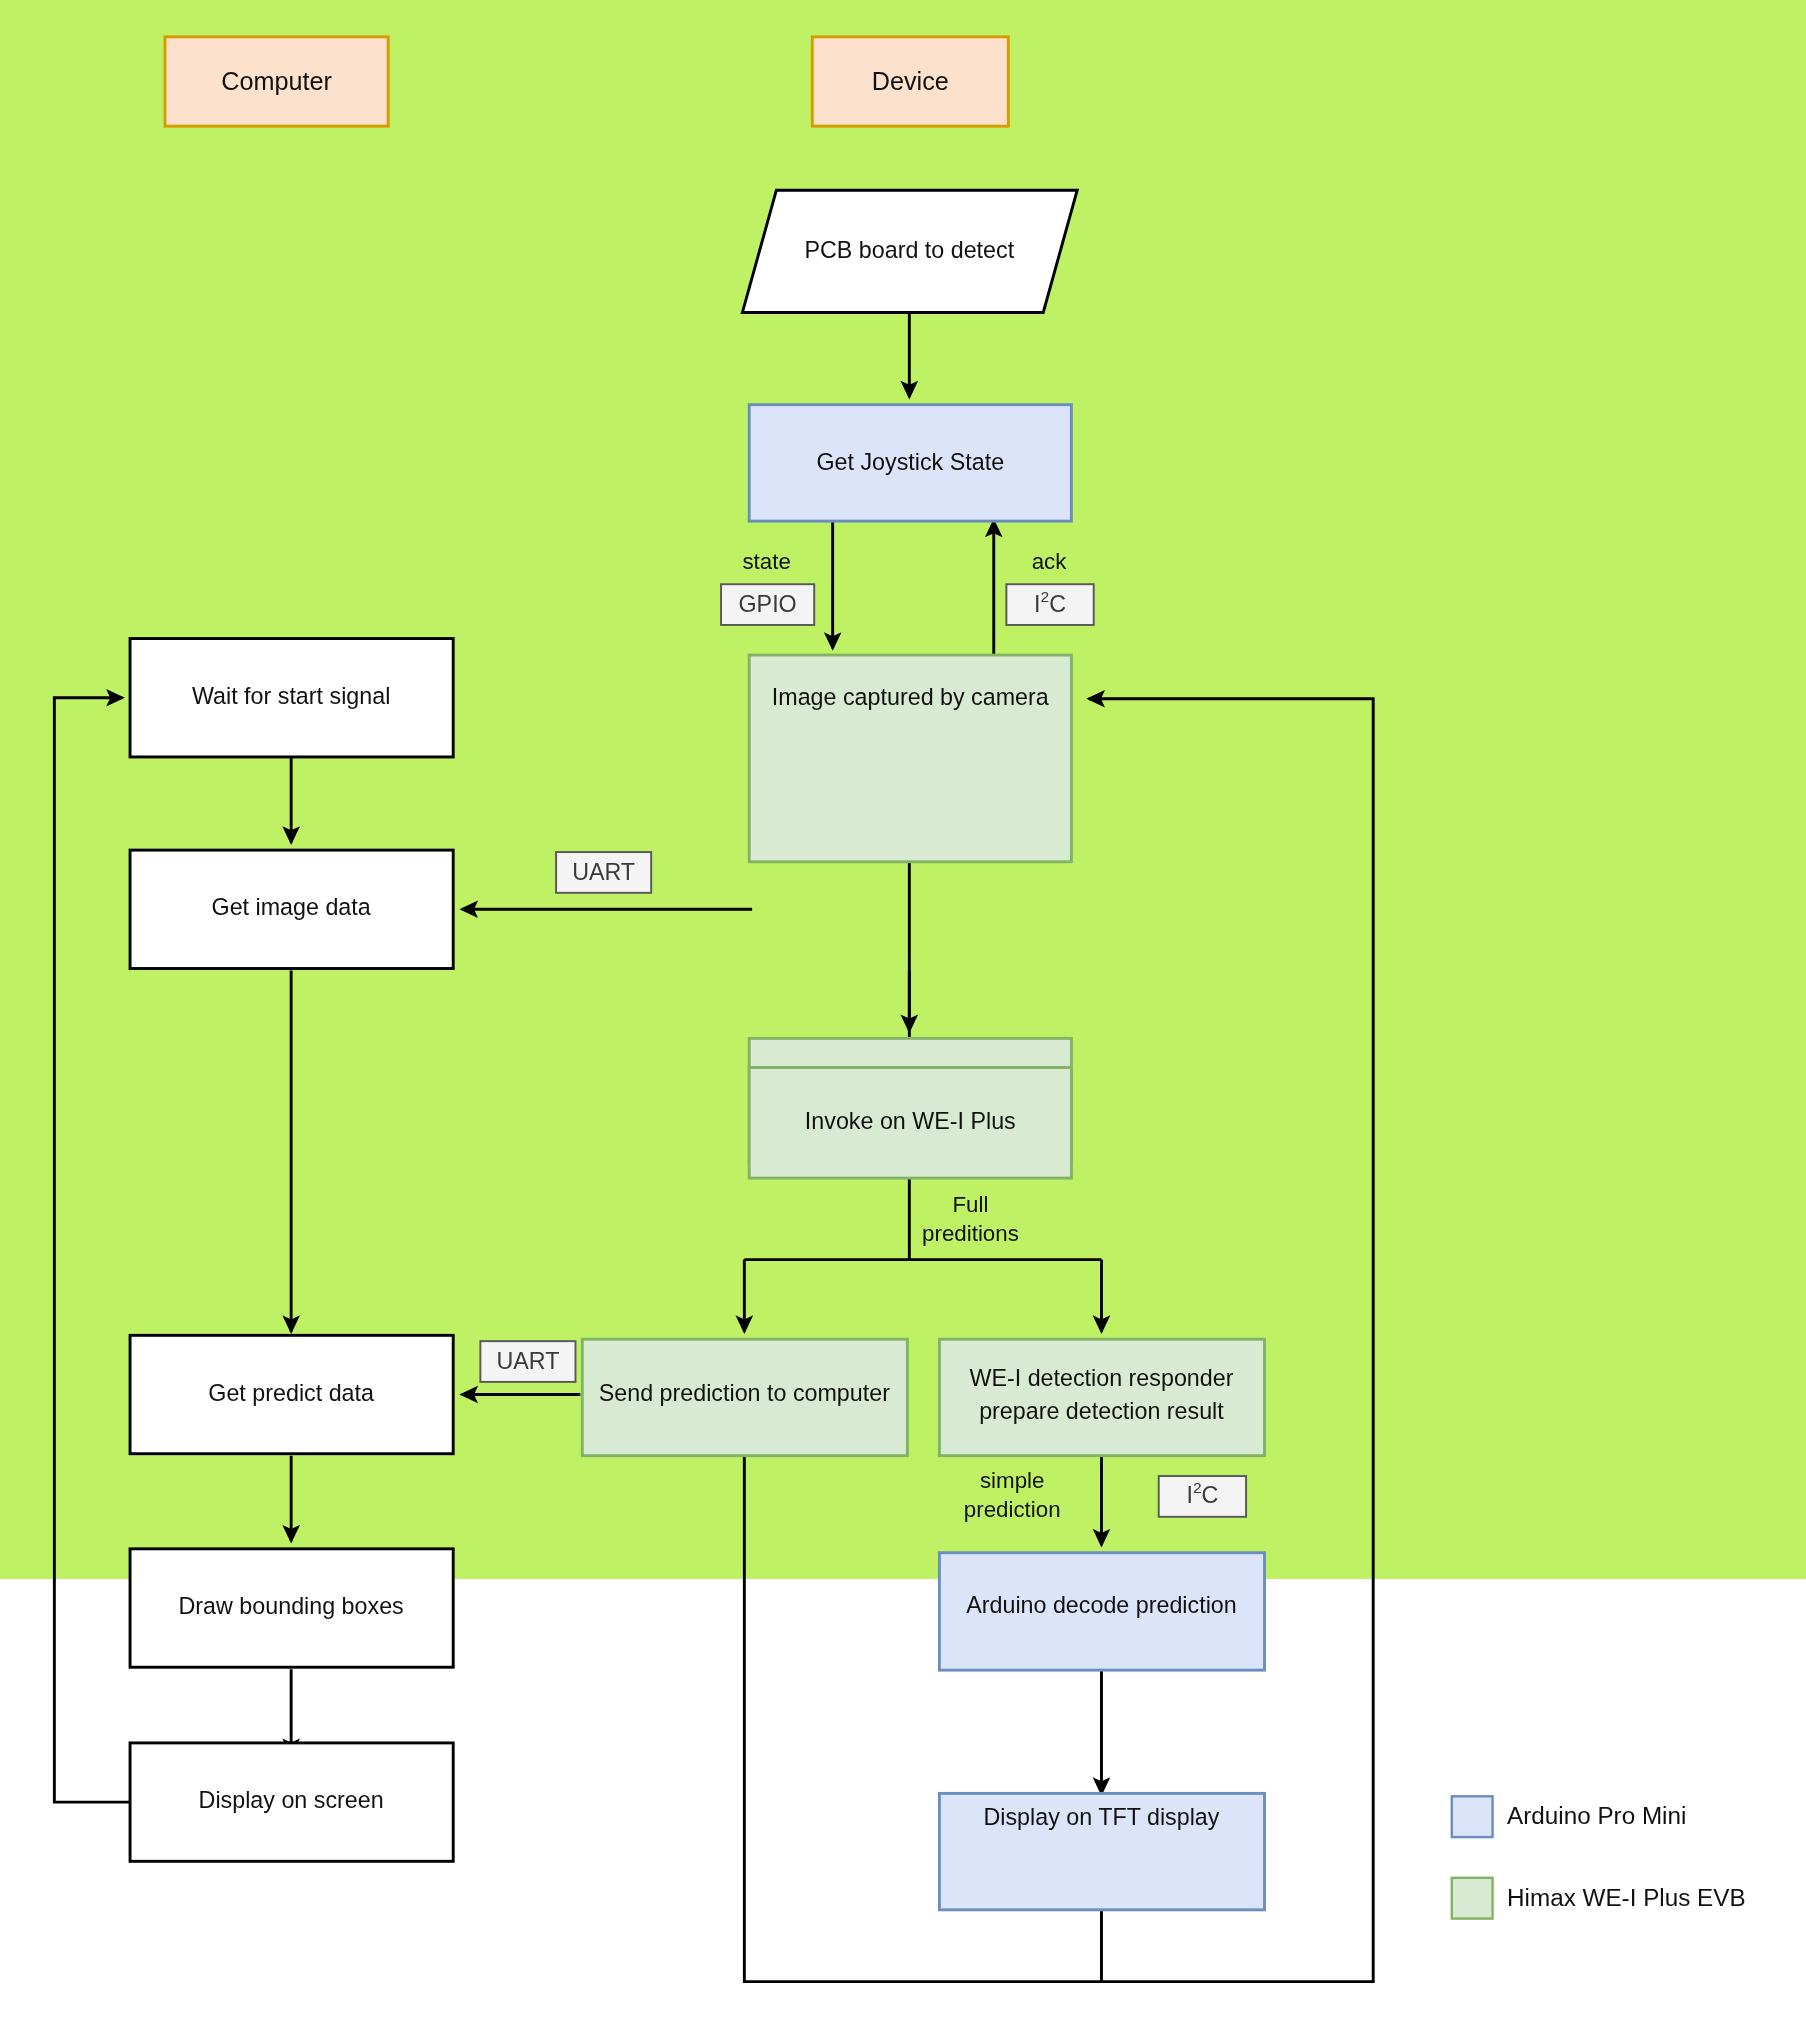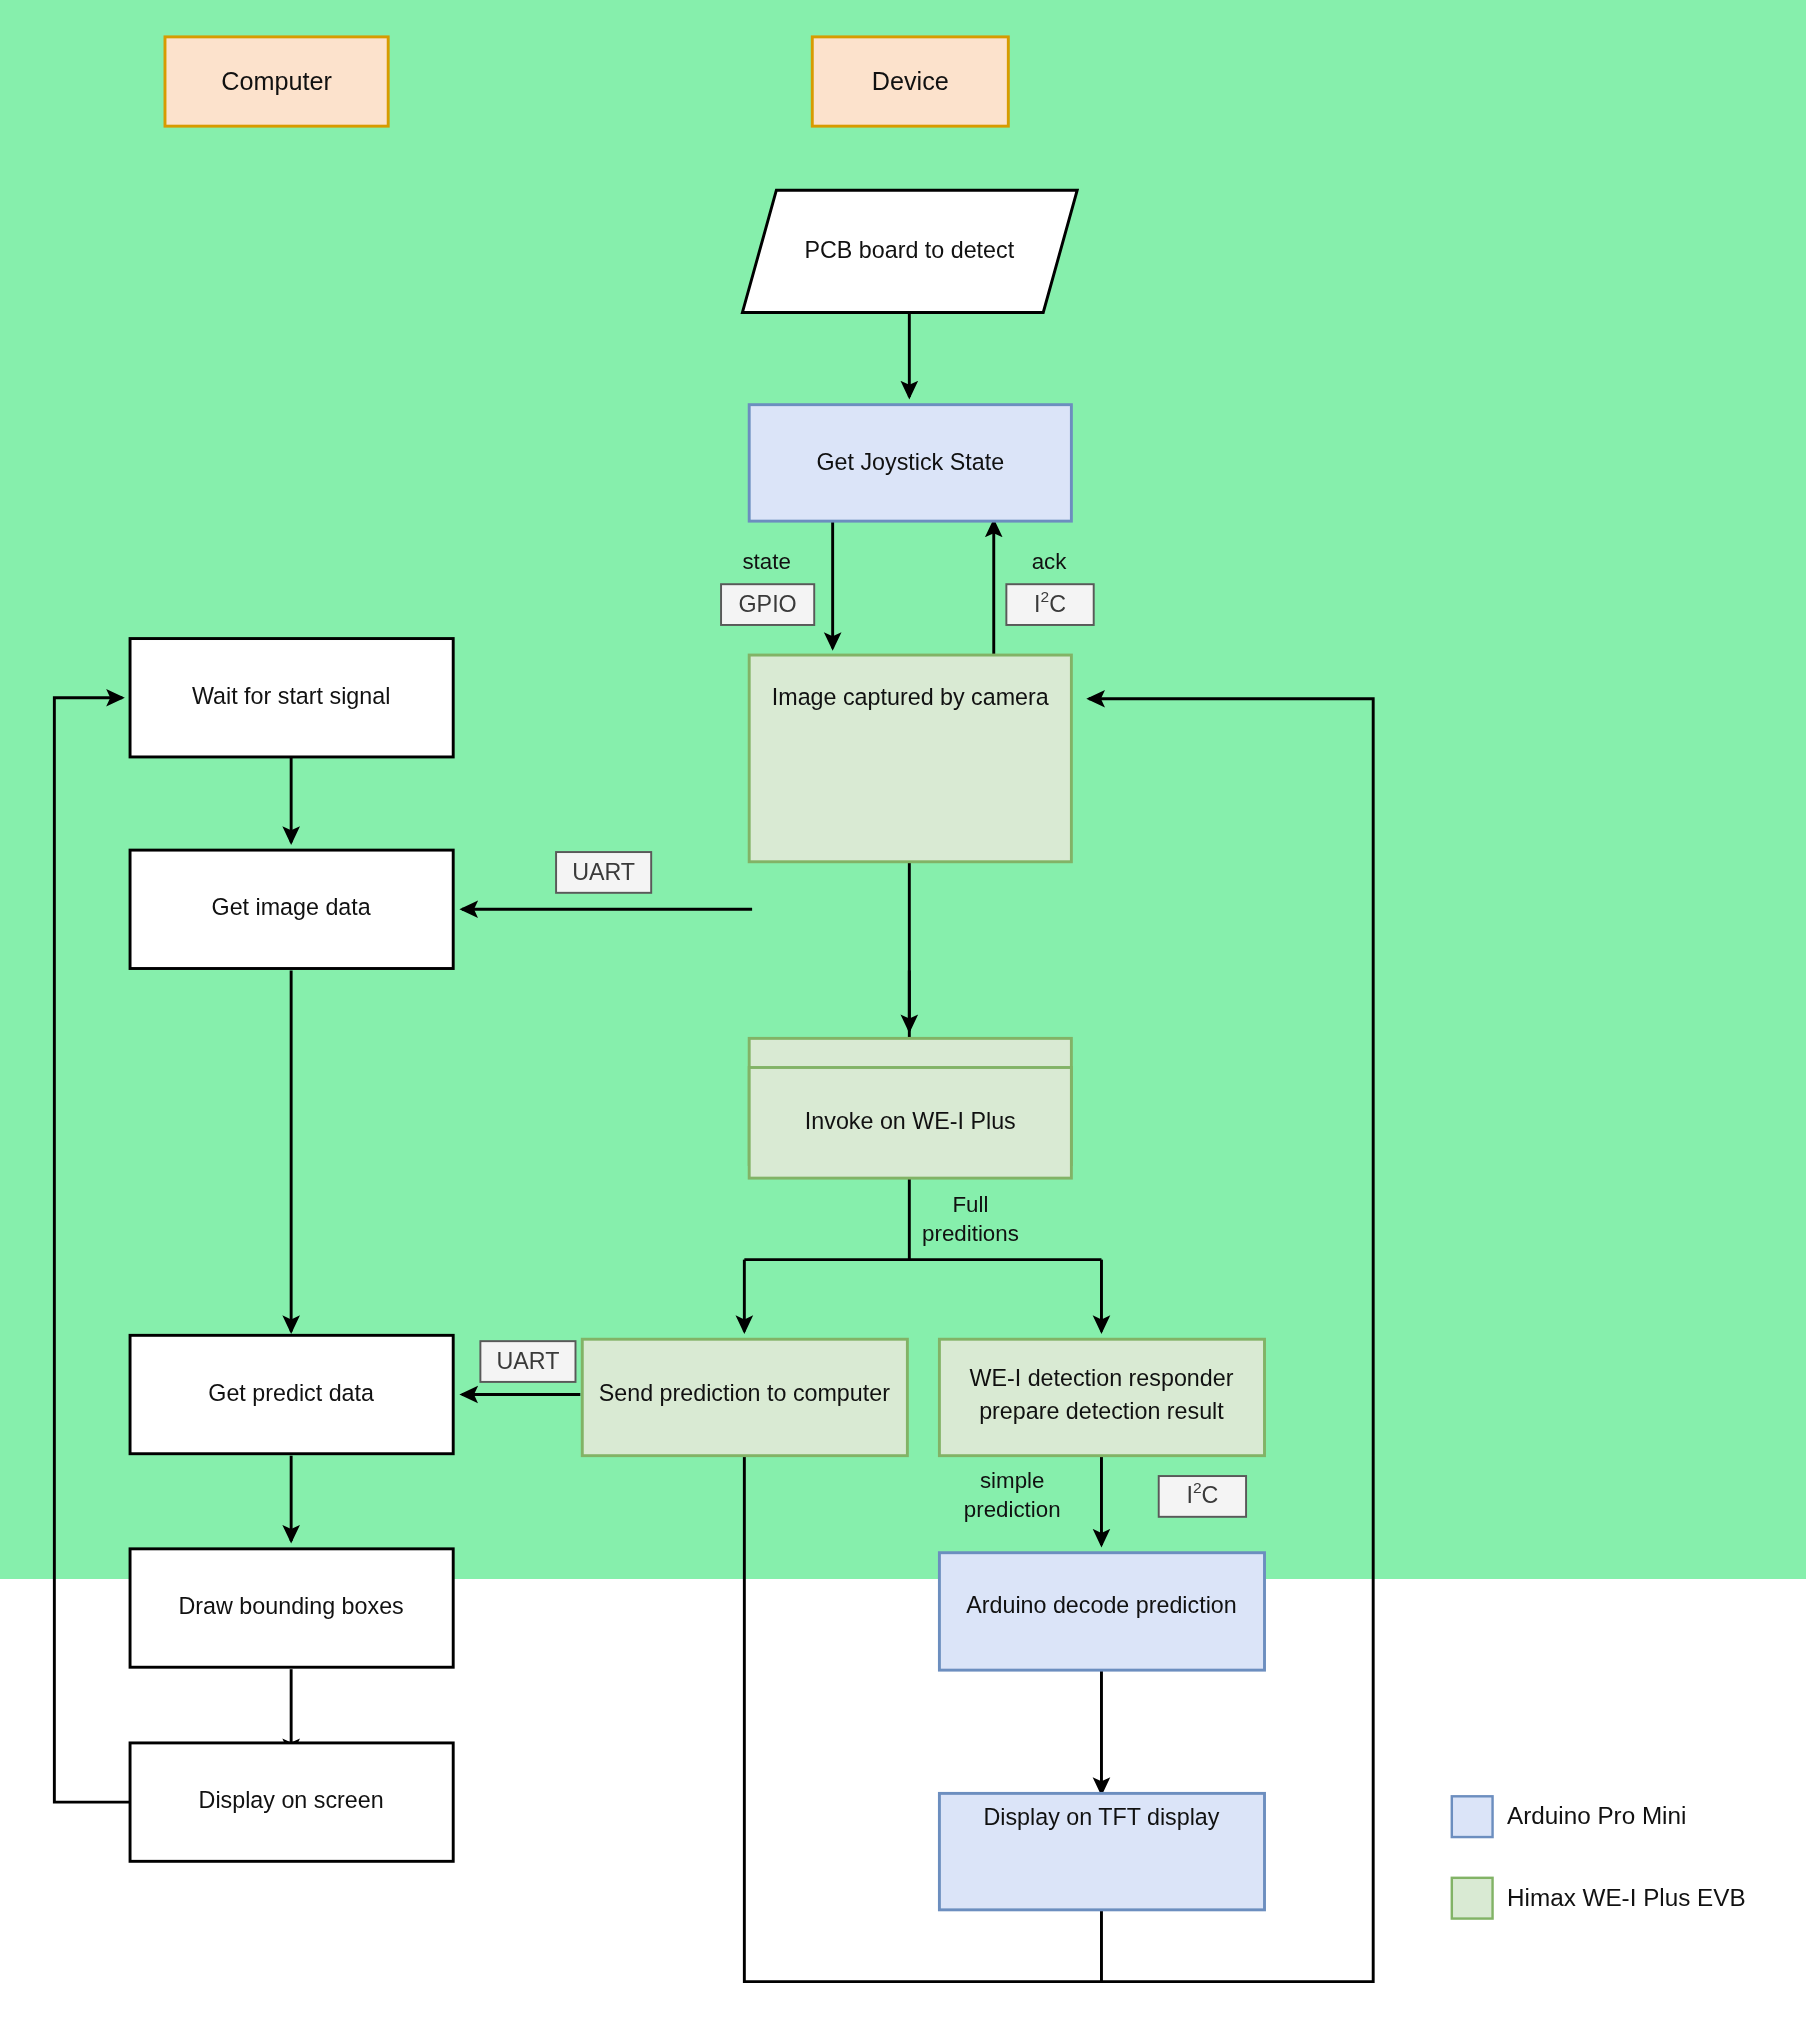--- a/index.html
+++ b/index.html
@@ -10,21 +10,21 @@
   body {
     font-family: "Liberation Sans", sans-serif;
     width: 1807px;
     height: 2036px;
     overflow: hidden;
   }
   #diagram-root {
     position: relative;
     width: 1807px;
     height: 1579px;
-    background: #86efac;
+    background: #bef264;
   }
   svg.flow {
     position: absolute;
     top: 0;
     left: 0;
     width: 1807px;
     height: 2036px;
     display: block;
   }
   .node-label {

